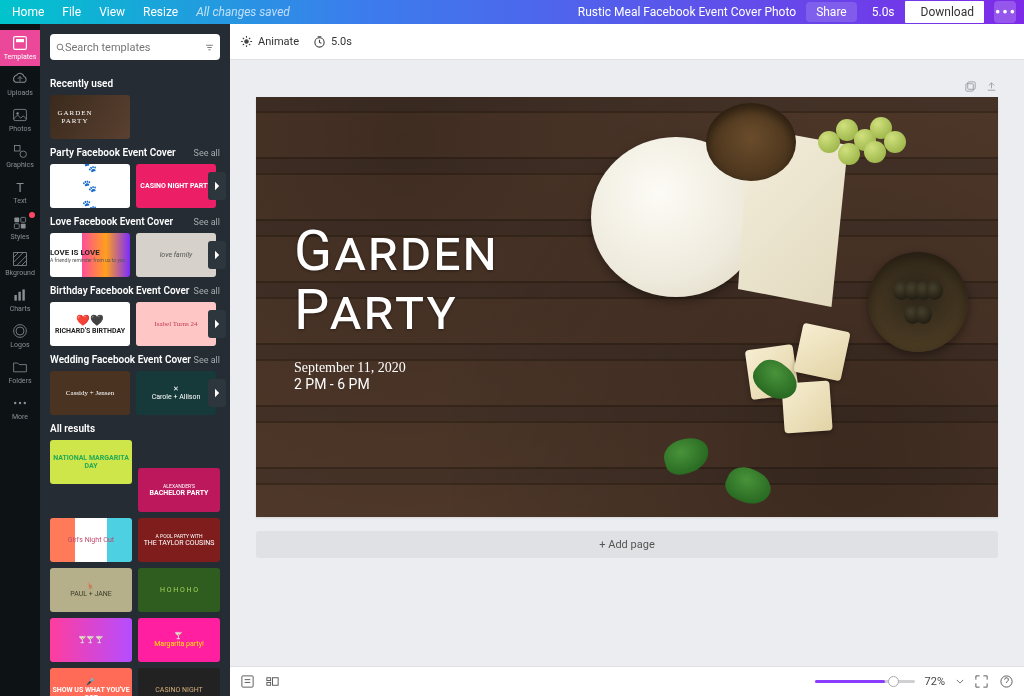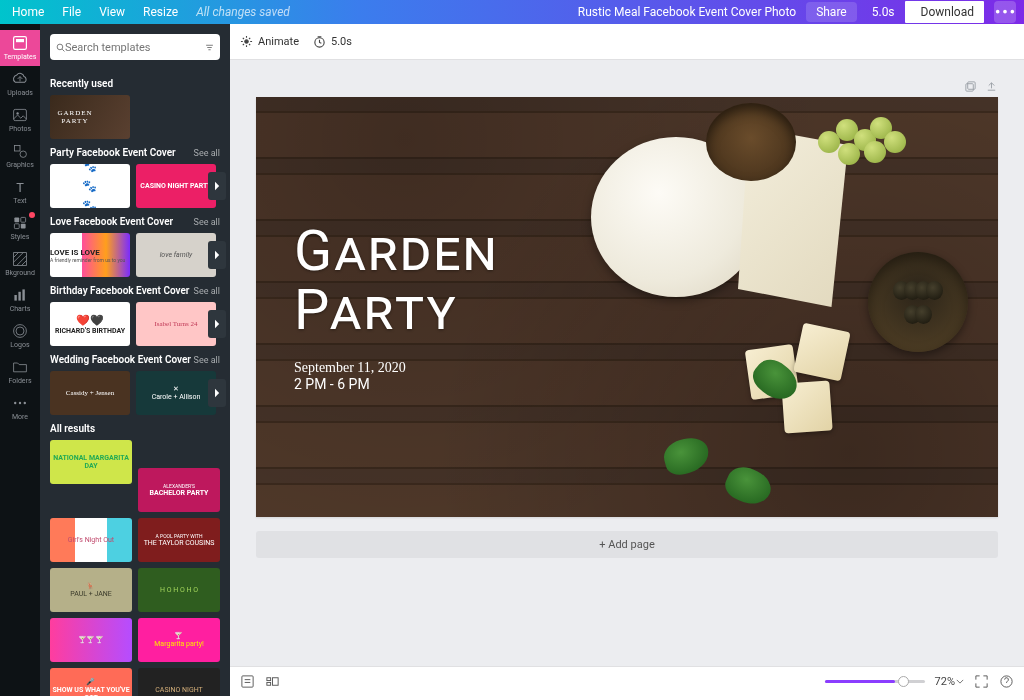--- a/index.html
+++ b/index.html
@@ -85,21 +85,21 @@
 .title .time { font-size: 14px; }
 
 .add-page { width: 742px; background: #e0e1e4; color: #555; font-size: 11px; text-align: center; padding: 7px 0; margin-top: 14px; border-radius: 3px; cursor: pointer; }
 
 .bottom-bar { height: 30px; background: #fff; border-top: 1px solid #e0e0e2; display: flex; align-items: center; padding: 0 10px; gap: 10px; }
 .bottom-bar svg { width: 15px; height: 15px; stroke: #555; fill:none; cursor:pointer; }
 .bottom-bar .spacer { flex: 1; }
 .slider { width: 100px; height: 3px; background: #d0d0d3; border-radius: 2px; position: relative; }
 .slider .dot { position: absolute; right: 16px; top: -4px; width: 11px; height: 11px; background: #fff; border: 1px solid #aaa; border-radius: 50%; }
 .slider .fill{ position:absolute; left:0; top:0; height:3px; background:#8b3dff; width:70%; border-radius:2px;}
-.zoom { font-size: 11px; color: #444; display:flex; align-items:center; gap:1px;}
+.zoom { font-size: 11px; color: #444; display:flex; align-items:center; gap:11px;}
 </style>
 </head>
 <body>
 
 <div class="top-bar">
   <div class="left">
     <div class="home">
       <svg viewBox="0 0 10 10">
           <path d="M6 1 2 5l4 4" stroke="#fff" stroke-width="1.5" fill="none"></path>
         </svg>

